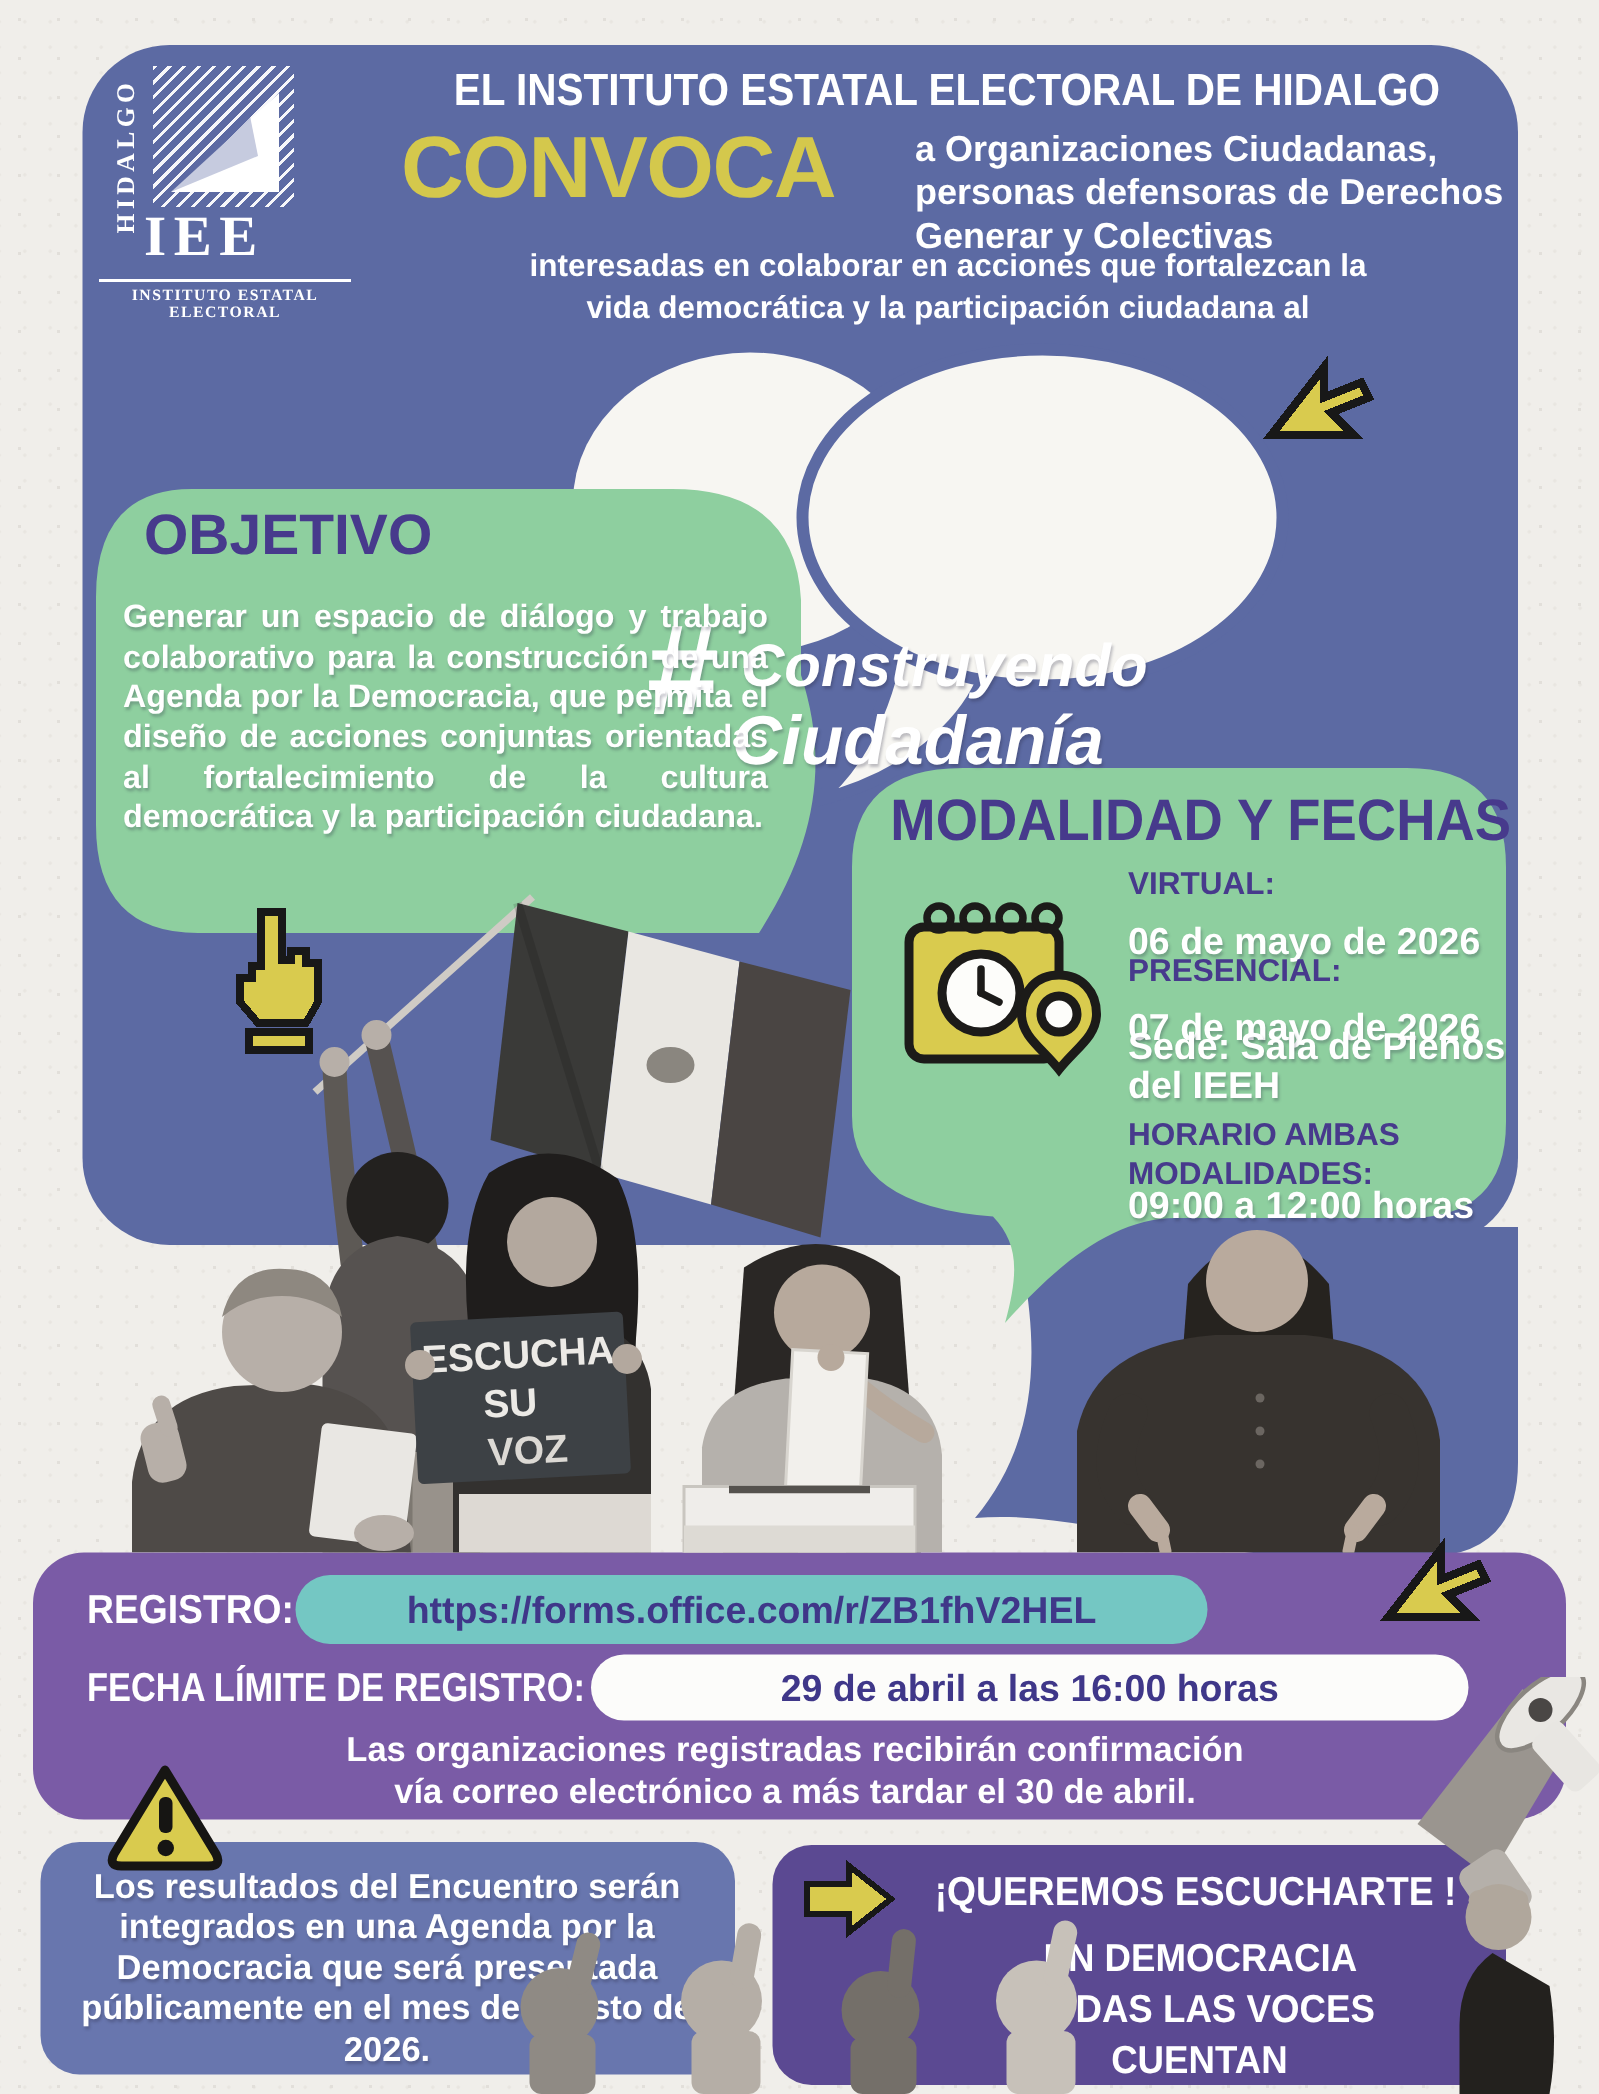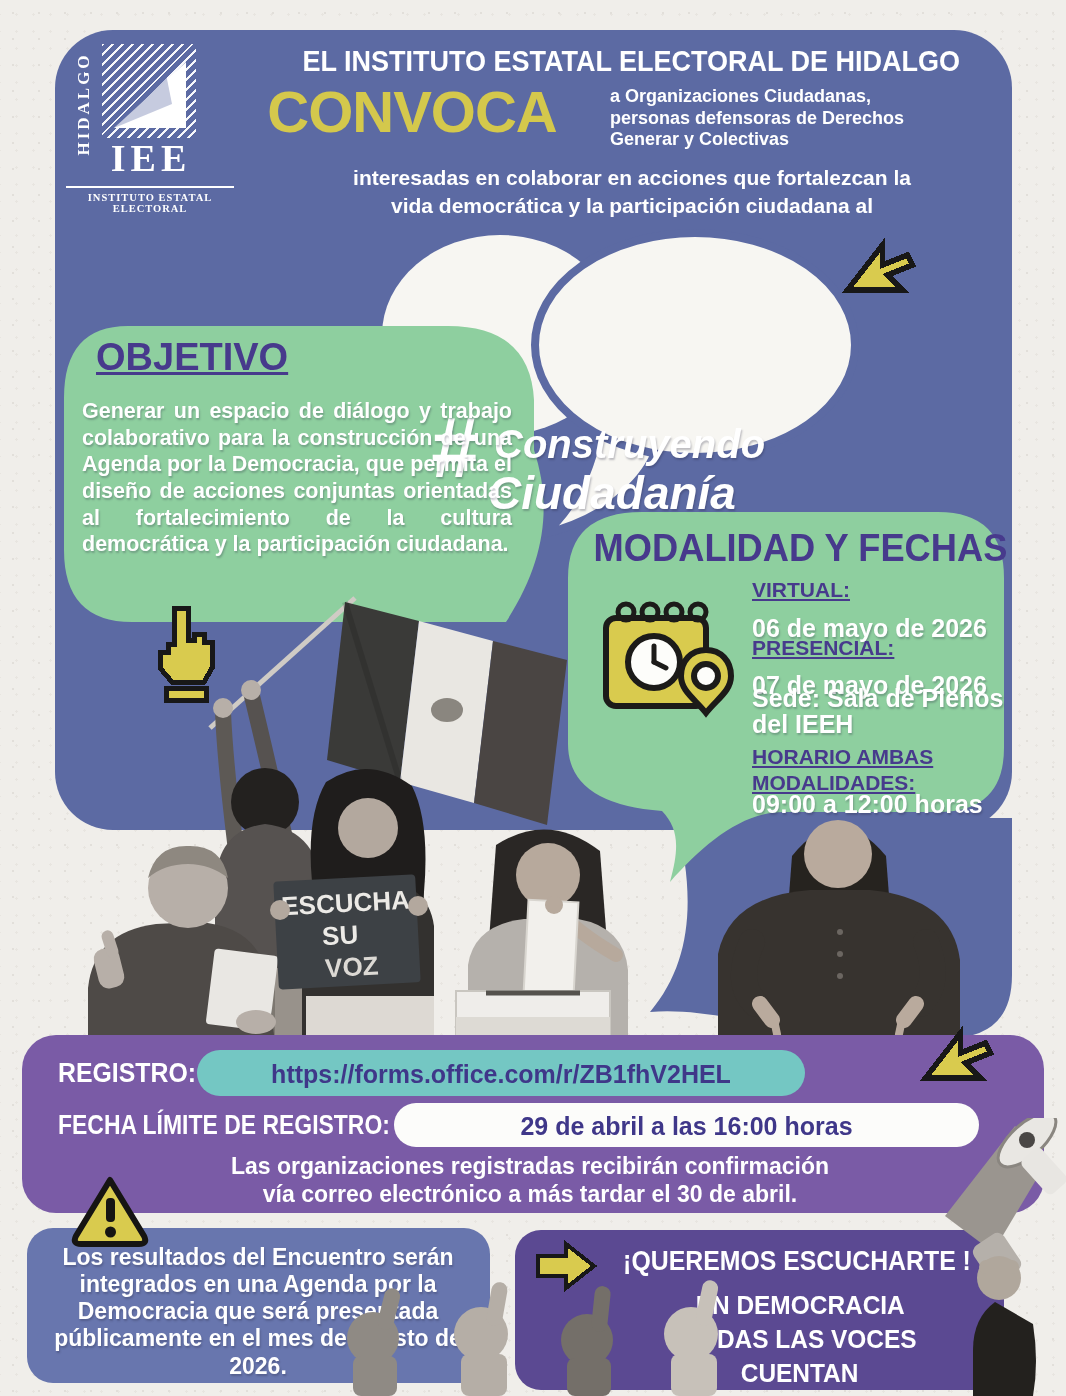--- a/index.html
+++ b/index.html
@@ -3,21 +3,21 @@
 <meta charset="utf-8">
 <style>
   html,body{margin:0;padding:0;background:#d9d7d3;font-family:"Liberation Sans",sans-serif;}
   .poster{position:relative;width:1066px;height:1396px;margin:0 auto;overflow:hidden;
     background:#f0eeea;
     background-image:radial-gradient(#e2dfda 1.2px,transparent 1.3px),radial-gradient(#e8e5e0 1px,transparent 1.1px);
     background-size:26px 26px,17px 17px;background-position:0 0,8px 6px;}
   .abs{position:absolute;}
   .b{font-weight:bold;}
   .white{color:#ffffff;}
-  .purp{color:#473a8c;text-decoration:underline;}
+  .purp{color:#473a8c;}
   .yellow{color:#d4c84c;}
   .ctr{text-align:center;}
   .jst{text-align:justify;}
   .nw{white-space:nowrap;margin-top:12px;}
   .sh{text-shadow:1px 2px 2px rgba(35,35,60,.28);}
   .cx{display:inline-block;transform:scaleX(.9);transform-origin:center;white-space:nowrap;}
   .cxl{display:inline-block;transform:scaleX(.85);transform-origin:left center;white-space:nowrap;}
   .it{font-style:italic;}
   .z1{z-index:1}.z2{z-index:2}.z3{z-index:3}.z4{z-index:4}.z5{z-index:5}
   .hatch{background:repeating-linear-gradient(135deg,rgba(255,255,255,.95) 0 2px,transparent 2px 7px);}
@@ -48,30 +48,30 @@
     <rect x="515" y="1230" width="489" height="160" rx="26" fill="#5b4992"></rect>
   </svg>
 
   <div class="abs z3" style="left:66px;top:44px;width:170px;height:166px">
     <div class="abs" style="left:-38px;top:50px;width:112px;text-align:center;transform:rotate(-90deg);font-family:'Liberation Serif',serif;font-weight:bold;font-size:17px;letter-spacing:3px;color:#fff">HIDALGO</div>
     <div class="abs hatch" style="left:36px;top:0;width:94px;height:94px"></div>
     <svg class="abs" style="left:36px;top:0" width="94" height="94" viewBox="0 0 94 94">
       <polygon points="12,84 84,18 84,84" fill="#ffffff"></polygon>
       <polygon points="12,84 64,30 70,60" fill="#5c6aa3" opacity=".35"></polygon>
     </svg>
-    <div class="abs" style="left:30px;top:92px;width:110px;text-align:center;font-family:'Liberation Serif',serif;font-weight:bold;font-size:38px;letter-spacing:5px;color:#fff">IEE</div>
+    <div class="abs" style="left:30px;top:92px;width:110px;font-family:'Liberation Serif',serif;font-weight:bold;font-size:38px;letter-spacing:5px;color:#fff">IEE</div>
     <div class="abs" style="left:0;top:142px;width:168px;height:2px;background:#fff"></div>
     <div class="abs" style="left:0;top:148px;width:168px;text-align:center;font-family:'Liberation Serif',serif;font-weight:bold;font-size:10.5px;letter-spacing:1px;color:#fff">INSTITUTO ESTATAL ELECTORAL</div>
   </div>
 
   <div class="abs z3 ctr white b" style="left:250px;top:44px;width:762px;font-size:30px"><span class="cx">EL INSTITUTO ESTATAL ELECTORAL DE HIDALGO</span></div>
 
   <div class="abs z3 yellow ctr" style="left:240px;top:78px;width:344px;font-size:58px;font-weight:bold;letter-spacing:-1px">CONVOCA</div>
 
-  <div class="abs z3 white b" style="left:610px;top:86px;width:410px;font-size:18px;line-height:1.2">
+  <div class="abs z3 white b" style="left:610px;top:86px;width:410px;font-size:24px;line-height:1.2">
     <div>a Organizaciones Ciudadanas,</div>
     <div>personas defensoras de Derechos</div>
     <div>Generar y Colectivas</div>
   </div>
 
   <div class="abs z3 white b ctr" style="left:262px;top:164px;width:740px;font-size:21px;line-height:1.32">
     <div>interesadas en colaborar en acciones que fortalezcan la</div>
     <div>vida democrática y la participación ciudadana al</div>
   </div>
 

